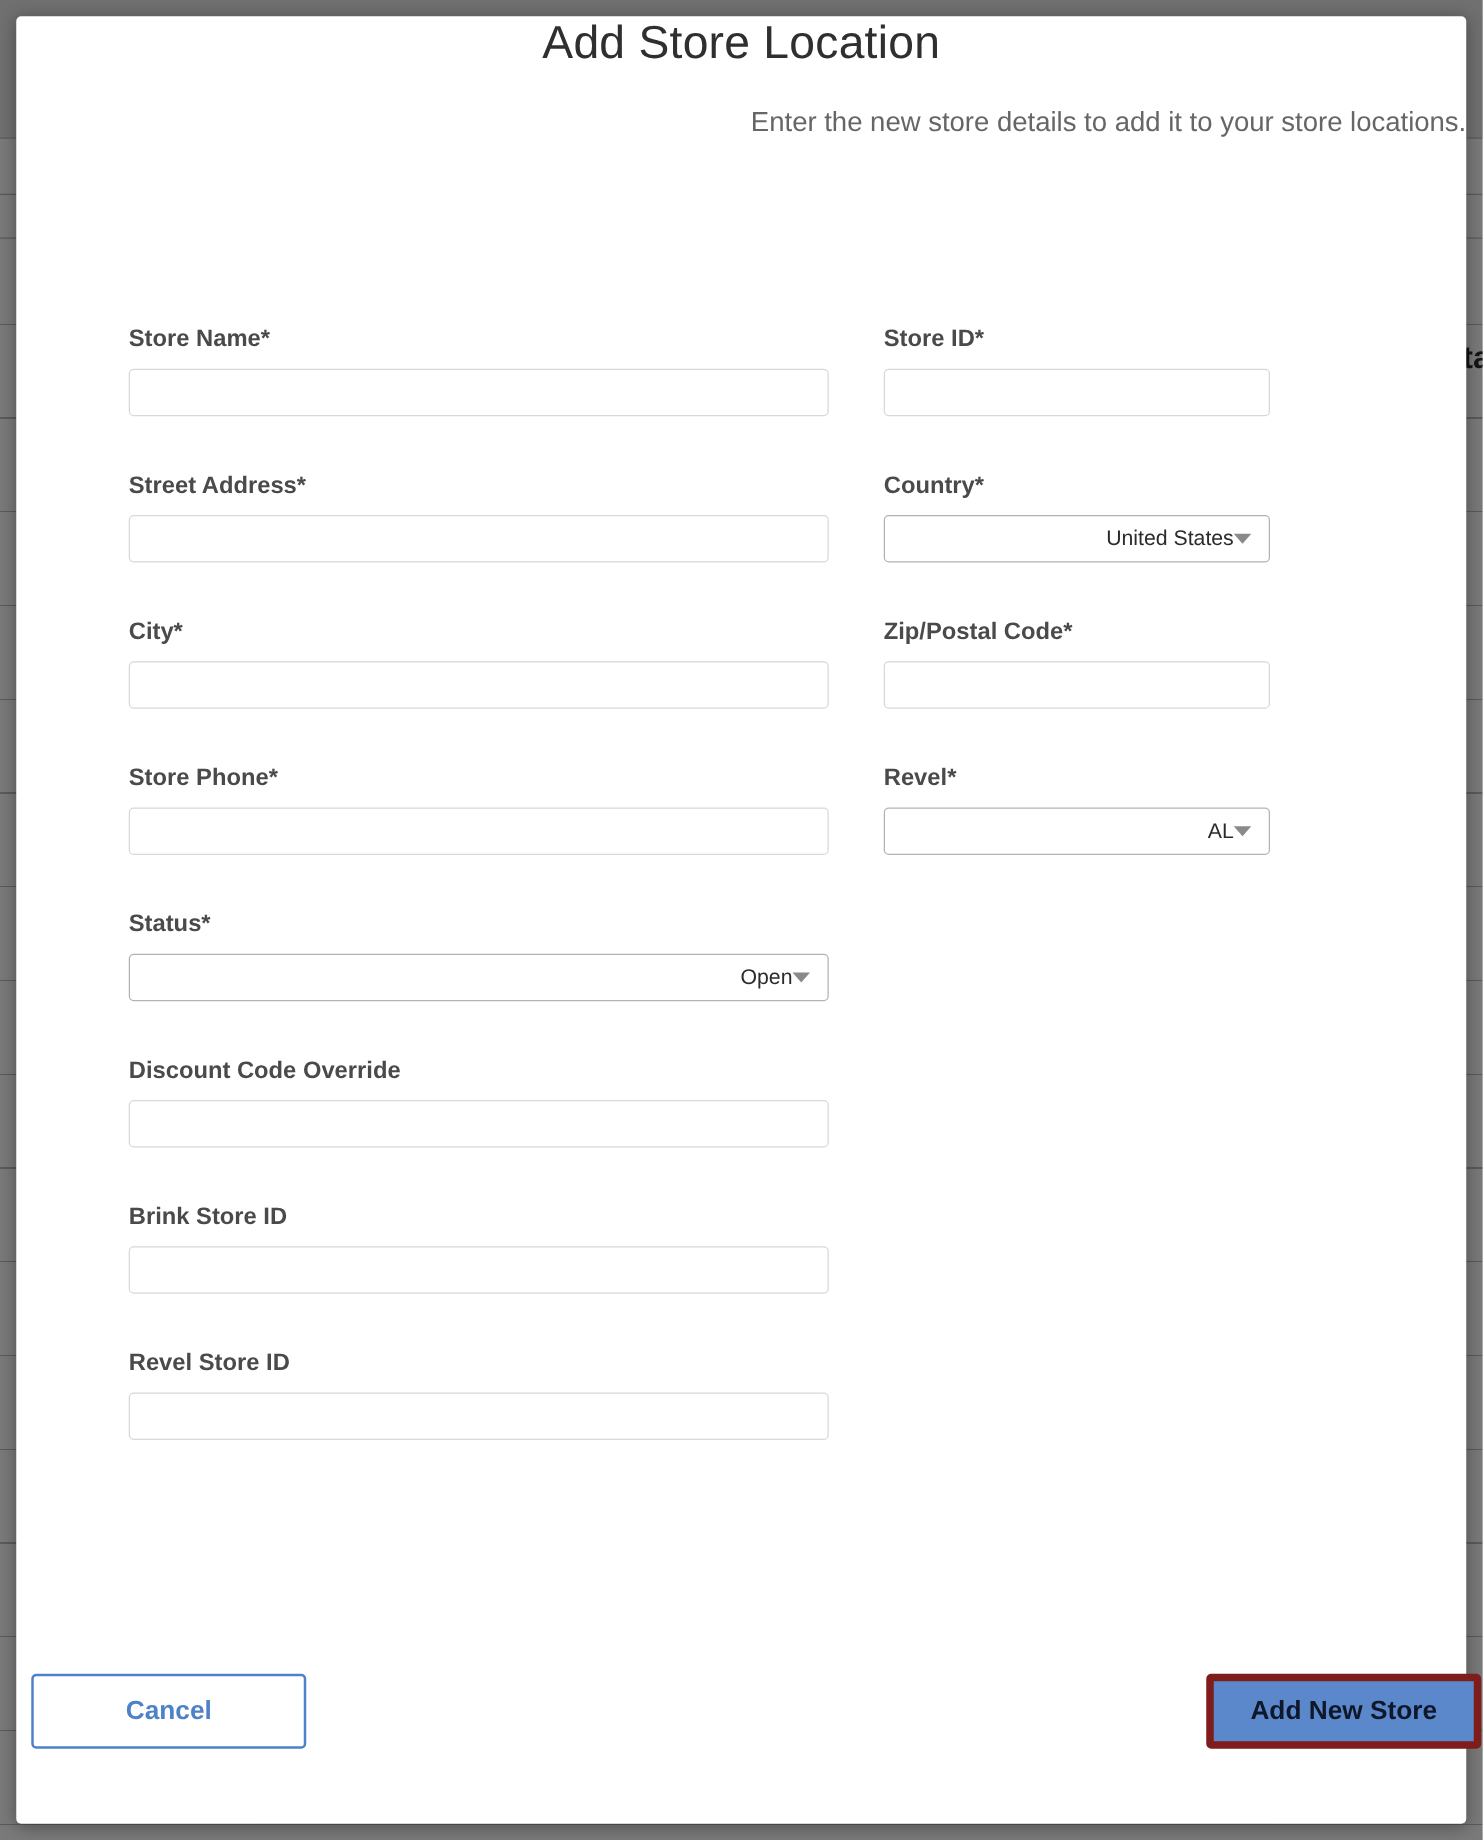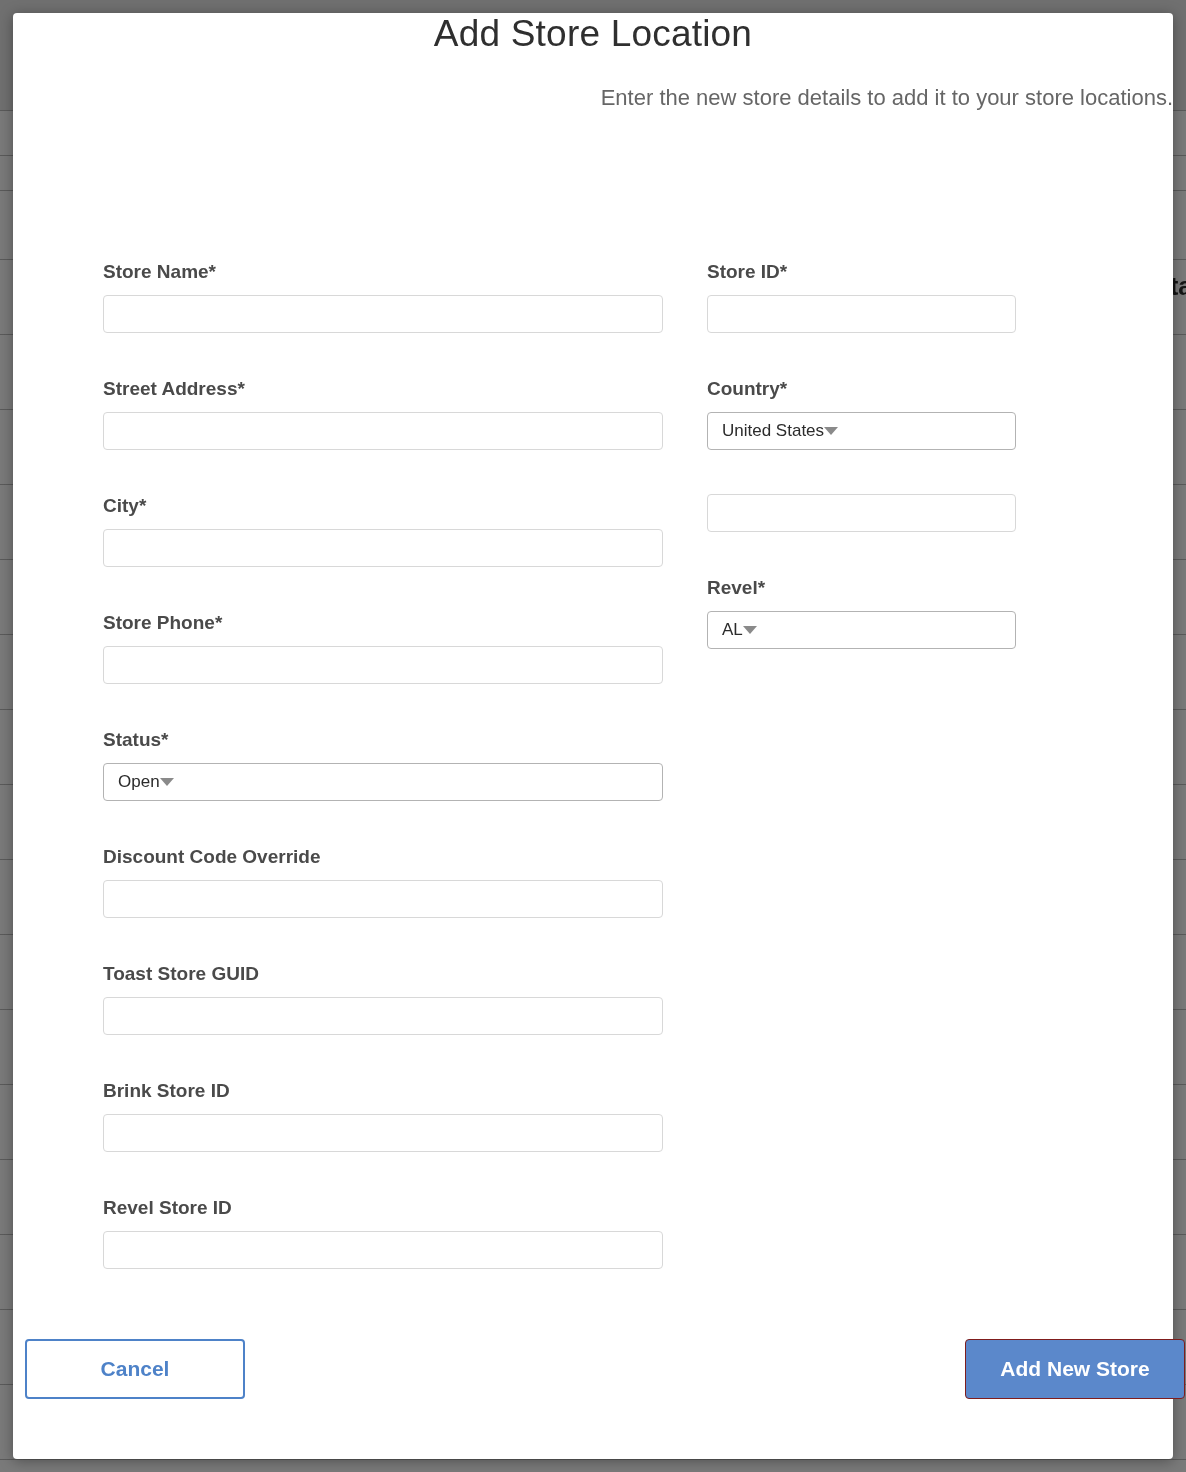--- a/index.html
+++ b/index.html
@@ -29,40 +29,40 @@
   .col { position:absolute; top:247px; }
   .col-left  { left:90px;  width:560px; }
   .col-right { left:694px; width:309px; }
   .field { margin-bottom:44px; }
   .field-label { font-size:19px; line-height:24px; font-weight:700; color:#4a4a4a; margin-bottom:11px; }
   .text-input { display:block; box-sizing:border-box; width:100%; height:38px;
     border:1px solid #d8d8d8; border-radius:4px; background:#fff; padding:0 12px;
     font-family:"Liberation Sans",sans-serif; font-size:17px; color:#333; outline:none; }
   .select-box { box-sizing:border-box; width:100%; height:38px; border:1px solid #b3b3b3;
     border-radius:4px; background:#fff; display:flex; align-items:center;
-    justify-content:flex-start; padding:0 14px; cursor:pointer; }
+    justify-content:flex-end; padding:0 14px; cursor:pointer; }
   .select-value { font-size:17px; color:#2b2b2b; }
   .caret { width:0; height:0; border-left:7px solid transparent; border-right:7px solid transparent;
     border-top:8px solid #8a8a8a; }
 
   
   .toggle-row { display:flex; align-items:center; margin-top:14px; height:30px; }
   .toggle { position:relative; width:52px; height:16px; background:#a8a8a8; border:none;
     border-radius:8px; cursor:pointer; padding:0; }
   .toggle-knob { position:absolute; left:-3px; top:-5px; width:26px; height:26px; border-radius:50%;
     background:#fcfcfc; box-shadow:0 1px 3px rgba(0,0,0,0.4); }
   .toggle-state { margin-left:16px; font-size:19px; color:#3d3d3d; letter-spacing:0.5px; }
 
   
   .actions { position:absolute; top:1326px; left:12px; width:100%; display:flex;
     justify-content:space-between; gap:8px; }
   .btn { box-sizing:border-box; width:220px; height:60px; border-radius:4px; font-family:"Liberation Sans",sans-serif;
     font-size:21px; font-weight:700; cursor:pointer; }
   .btn-cancel { background:#ffffff; border:2px solid var(--accent,#4e82c8); color:var(--accent,#4e82c8); }
-  .btn-submit { background:var(--fill,#5b88cb); border:1px solid #7f1d1d; color:#ffffff; }
+  .btn-submit { background:var(--fill,#5b88cb); border:6px solid #7f1d1d; color:#0f172a; }
 </style>
 </head>
 <body>
 
 <div class="canvas">
 
   <div class="overlay">
     <div class="bg-top-band"></div>
     <div class="bg-line" style="top:110px"></div>
     <div class="bg-line" style="top:155px"></div>
@@ -97,24 +97,20 @@
           <div class="select-box">
             <span class="select-value">Open</span>
             <span class="caret"></span>
           </div>
         </div>
         <div class="field">
           <div class="field-label">Discount Code Override</div>
           <input type="text" class="text-input" style="">
         </div>
         <div class="field">
-          <div class="field-label">Toast Store GUID</div>
-          <input type="text" class="text-input" style="">
-        </div>
-        <div class="field">
           <div class="field-label">Brink Store ID</div>
           <input type="text" class="text-input" style="">
         </div>
         <div class="field">
           <div class="field-label">Revel Store ID</div>
           <input type="text" class="text-input" style="">
         </div>
       </div>
     <div class="col col-right" id="col-right">
         <div class="field">
@@ -122,20 +118,21 @@
           <input type="text" class="text-input" style="">
         </div>
         <div class="field">
           <div class="field-label">Country*</div>
           <div class="select-box">
             <span class="select-value">United States</span>
             <span class="caret"></span>
           </div>
         </div>
         <div class="field">
+          <div class="field-label">Zip/Postal Code*</div>
           <input type="text" class="text-input" style="">
         </div>
         <div class="field">
           <div class="field-label">Revel*</div>
           <div class="select-box">
             <span class="select-value">AL</span>
             <span class="caret"></span>
           </div>
         </div>
       </div>

